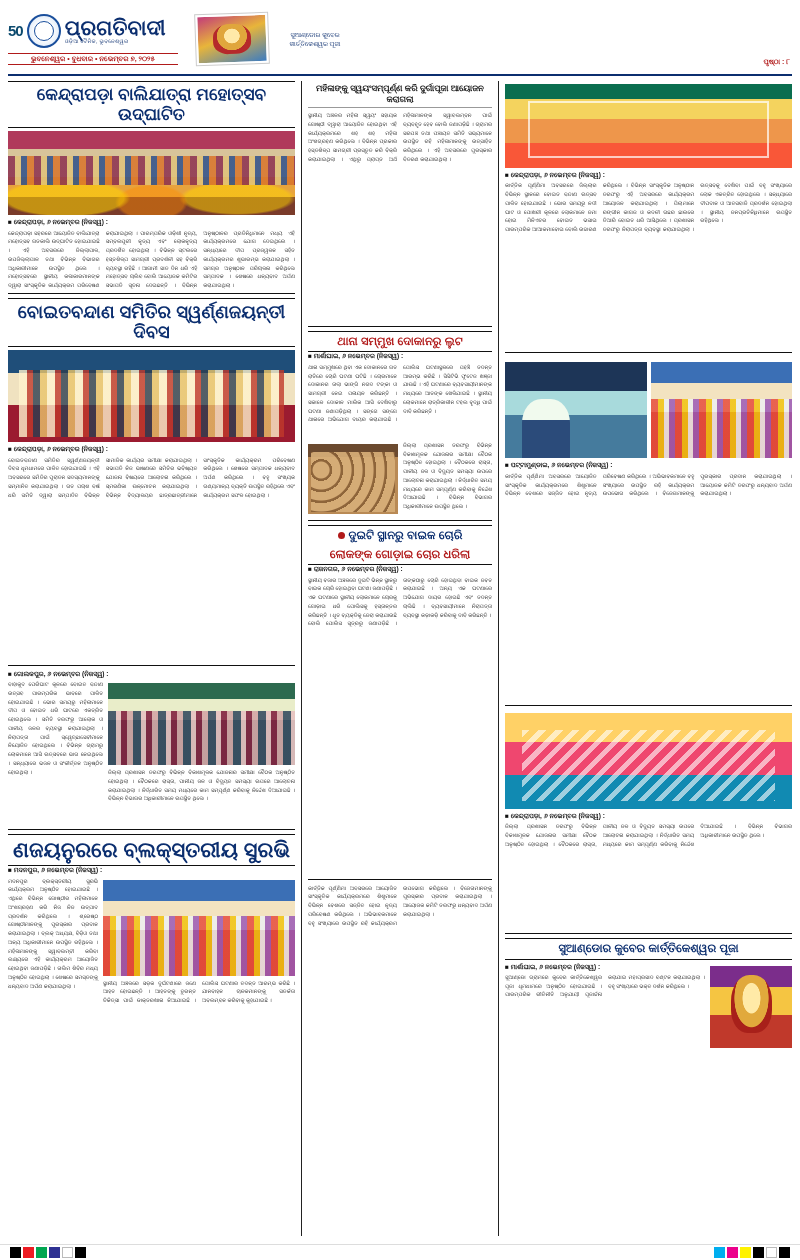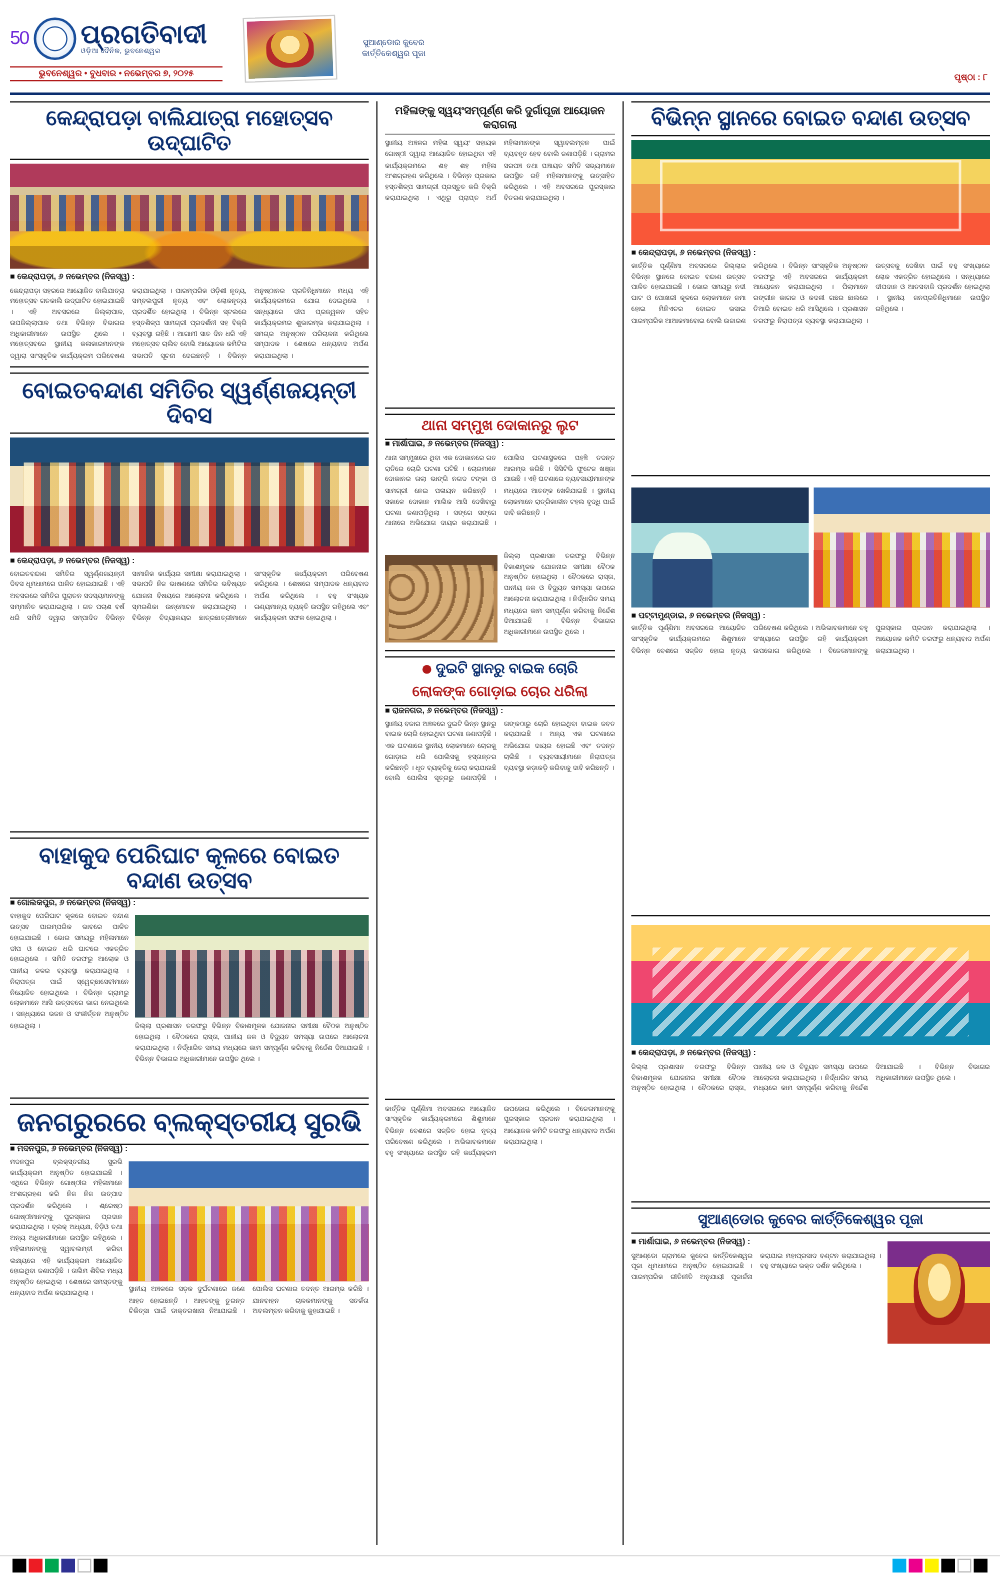--- a/index.html
+++ b/index.html
@@ -33,21 +33,21 @@
     width: 34px; height:34px; border-radius:50%;
     border: 2px solid #1a4f9c;
     position: relative; flex:0 0 auto;
     background: radial-gradient(circle at 50% 50%, #fff 40%, #cfe0f5 100%);
   }
   .logo-circle:after{
     content:""; position:absolute; inset:5px; border-radius:50%;
     border:1px solid #1a4f9c;
   }
   .logo-50 {
-    font-size: 15px; font-weight: normal; color:#6d28d9;
+    font-size: 15px; font-weight: bold; color:#0c4a6e;
     letter-spacing:-1px;
   }
   .mast-brand {
     font-size: 21px; font-weight: bold; color:#0b2e6f;
     line-height: 1;
   }
   .mast-brand-sub {
     font-size: 5.5px; color:#0b2e6f; letter-spacing:.3px;
   }
   .mast-dateline {
@@ -284,33 +284,32 @@
       </div>
 
       <div class="block">
         <div class="hl hl-md">ବୋଇତବନ୍ଦାଣ ସମିତିର ସ୍ୱର୍ଣ୍ଣଜୟନ୍ତୀ ଦିବସ</div>
         <div class="photo ph-dais" style="height:92px"></div>
         <div class="byline">■ କେନ୍ଦ୍ରାପଡ଼ା, ୬ ନଭେମ୍ବର (ନିଜସ୍ୱ) :</div>
         <div class="txt cols3" style="height:206px">ବୋଇତବନ୍ଦାଣ ସମିତିର ସ୍ୱର୍ଣ୍ଣଜୟନ୍ତୀ ଦିବସ ଧୂମଧାମରେ ପାଳିତ ହୋଇଯାଇଛି । ଏହି ଅବସରରେ ସମିତିର ପୁରାତନ ସଦସ୍ୟମାନଙ୍କୁ ସମ୍ମାନିତ କରାଯାଇଥିଲା । ଗତ ପଚାଶ ବର୍ଷ ଧରି ସମିତି ଦ୍ୱାରା ସମ୍ପାଦିତ ବିଭିନ୍ନ ସାମାଜିକ କାର୍ଯ୍ୟର ସମୀକ୍ଷା କରାଯାଇଥିଲା । ସଭାପତି ନିଜ ଭାଷଣରେ ସମିତିର ଭବିଷ୍ୟତ ଯୋଜନା ବିଷୟରେ ଆଲୋଚନା କରିଥିଲେ । ସ୍ମରଣିକା ଉନ୍ମୋଚନ କରାଯାଇଥିଲା । ବିଭିନ୍ନ ବିଦ୍ୟାଳୟର ଛାତ୍ରଛାତ୍ରୀମାନେ ସାଂସ୍କୃତିକ କାର୍ଯ୍ୟକ୍ରମ ପରିବେଷଣ କରିଥିଲେ । ଶେଷରେ ସମ୍ପାଦକ ଧନ୍ୟବାଦ ଅର୍ପଣ କରିଥିଲେ । ବହୁ ସଂଖ୍ୟକ ଗଣ୍ୟମାନ୍ୟ ବ୍ୟକ୍ତି ଉପସ୍ଥିତ ରହିଥିଲେ ଏବଂ କାର୍ଯ୍ୟକ୍ରମ ସଫଳ ହୋଇଥିଲା ।</div>
       </div>
 
       <div class="block">
-        <div class="hl hl-md">ବାହାକୁଦ ପେରିଘାଟ କୂଳରେ ବୋଇତ ବନ୍ଦାଣ ଉତ୍ସବ</div>
         <div class="byline">■ ଗୋଲକପୁର, ୬ ନଭେମ୍ବର (ନିଜସ୍ୱ) :</div>
         <div style="display:flex; gap:5px;">
           <div class="txt" style="width:95px">ବାହାକୁଦ ପେରିଘାଟ କୂଳରେ ବୋଇତ ବନ୍ଦାଣ ଉତ୍ସବ ପାରମ୍ପରିକ ଭାବରେ ପାଳିତ ହୋଇଯାଇଛି । ଭୋର ସମୟରୁ ମହିଳାମାନେ ଦୀପ ଓ ବୋଇତ ଧରି ଘାଟରେ ଏକତ୍ରିତ ହୋଇଥିଲେ । ସମିତି ତରଫରୁ ଆଲୋକ ଓ ପାନୀୟ ଜଳର ବ୍ୟବସ୍ଥା କରାଯାଇଥିଲା । ନିରାପତ୍ତା ପାଇଁ ସ୍ୱେଚ୍ଛାସେବୀମାନେ ନିୟୋଜିତ ହୋଇଥିଲେ । ବିଭିନ୍ନ ଗ୍ରାମରୁ ଲୋକମାନେ ଆସି ଉତ୍ସବରେ ଭାଗ ନେଇଥିଲେ । ସନ୍ଧ୍ୟାରେ ଭଜନ ଓ ସଂକୀର୍ତ୍ତନ ଅନୁଷ୍ଠିତ ହୋଇଥିଲା ।</div>
           <div style="flex:1">
             <div class="photo ph-group" style="height:82px"></div>
             <div class="txt" style="height:58px">ଜିଲ୍ଲା ପ୍ରଶାସନ ତରଫରୁ ବିଭିନ୍ନ ବିକାଶମୂଳକ ଯୋଜନାର ସମୀକ୍ଷା ବୈଠକ ଅନୁଷ୍ଠିତ ହୋଇଥିଲା । ବୈଠକରେ ରାସ୍ତା, ପାନୀୟ ଜଳ ଓ ବିଦ୍ୟୁତ ସମସ୍ୟା ଉପରେ ଆଲୋଚନା କରାଯାଇଥିଲା । ନିର୍ଦ୍ଧାରିତ ସମୟ ମଧ୍ୟରେ କାମ ସମ୍ପୂର୍ଣ୍ଣ କରିବାକୁ ନିର୍ଦ୍ଦେଶ ଦିଆଯାଇଛି । ବିଭିନ୍ନ ବିଭାଗର ଅଧିକାରୀମାନେ ଉପସ୍ଥିତ ଥିଲେ ।</div>
           </div>
         </div>
       </div>
 
       <div class="block-nb">
-        <div class="hl hl-xl">ଜନଗରୁରରେ ବ୍ଲକ୍‌ସ୍ତରୀୟ ସୁରଭି</div>
+        <div class="hl hl-xl">ଣଜୟନୁରରେ ବ୍ଲକ୍‌ସ୍ତରୀୟ ସୁରଭି</div>
         <div class="byline">■ ମଦନପୁର, ୬ ନଭେମ୍ବର (ନିଜସ୍ୱ) :</div>
         <div style="display:flex; gap:5px;">
           <div class="txt" style="width:90px; height:190px">ମଦନପୁର ବ୍ଲକ୍‌ସ୍ତରୀୟ ସୁରଭି କାର୍ଯ୍ୟକ୍ରମ ଅନୁଷ୍ଠିତ ହୋଇଯାଇଛି । ଏଥିରେ ବିଭିନ୍ନ ଗୋଷ୍ଠୀର ମହିଳାମାନେ ଅଂଶଗ୍ରହଣ କରି ନିଜ ନିଜ ଉତ୍ପାଦ ପ୍ରଦର୍ଶନ କରିଥିଲେ । ଶ୍ରେଷ୍ଠ ଗୋଷ୍ଠୀମାନଙ୍କୁ ପୁରସ୍କାର ପ୍ରଦାନ କରାଯାଇଥିଲା । ବ୍ଲକ୍‌ ଅଧ୍ୟକ୍ଷ, ବିଡ଼ିଓ ତଥା ଅନ୍ୟ ଅଧିକାରୀମାନେ ଉପସ୍ଥିତ ରହିଥିଲେ । ମହିଳାମାନଙ୍କୁ ସ୍ୱାବଲମ୍ବୀ କରିବା ଲକ୍ଷ୍ୟରେ ଏହି କାର୍ଯ୍ୟକ୍ରମ ଆୟୋଜିତ ହୋଇଥିବା ଜଣାପଡ଼ିଛି । ତାଲିମ ଶିବିର ମଧ୍ୟ ଅନୁଷ୍ଠିତ ହୋଇଥିଲା । ଶେଷରେ ସମସ୍ତଙ୍କୁ ଧନ୍ୟବାଦ ଅର୍ପଣ କରାଯାଇଥିଲା ।</div>
           <div style="flex:1">
             <div class="photo ph-culture" style="height:96px"></div>
             <div class="txt cols2" style="height:88px">ସ୍ଥାନୀୟ ଅଞ୍ଚଳରେ ସଡ଼କ ଦୁର୍ଘଟଣାରେ ଜଣେ ଆହତ ହୋଇଛନ୍ତି । ଆହତଙ୍କୁ ତୁରନ୍ତ ଚିକିତ୍ସା ପାଇଁ ଡାକ୍ତରଖାନା ନିଆଯାଇଛି । ପୋଲିସ ଘଟଣାର ତଦନ୍ତ ଆରମ୍ଭ କରିଛି । ଯାନବାହନ ଚାଳକମାନଙ୍କୁ ସତର୍କତା ଅବଲମ୍ବନ କରିବାକୁ କୁହାଯାଇଛି ।</div>
           </div>
         </div>
       </div>
 
@@ -351,21 +350,20 @@
         <div class="txt cols2" style="height:210px">କାର୍ତ୍ତିକ ପୂର୍ଣ୍ଣିମା ଅବସରରେ ଆୟୋଜିତ ସାଂସ୍କୃତିକ କାର୍ଯ୍ୟକ୍ରମରେ ଶିଶୁମାନେ ବିଭିନ୍ନ ବେଶରେ ସଜ୍ଜିତ ହୋଇ ନୃତ୍ୟ ପରିବେଷଣ କରିଥିଲେ । ଅଭିଭାବକମାନେ ବହୁ ସଂଖ୍ୟାରେ ଉପସ୍ଥିତ ରହି କାର୍ଯ୍ୟକ୍ରମ ଉପଭୋଗ କରିଥିଲେ । ବିଜେତାମାନଙ୍କୁ ପୁରସ୍କାର ପ୍ରଦାନ କରାଯାଇଥିଲା । ଆୟୋଜକ କମିଟି ତରଫରୁ ଧନ୍ୟବାଦ ଅର୍ପଣ କରାଯାଇଥିଲା ।</div>
       </div>
 
     </div>
 
     <div class="divider-v"></div>
 
     <div class="col col-c">
 
       <div class="block">
-        <div class="hl hl-lg">ବିଭିନ୍ନ ସ୍ଥାନରେ ବୋଇତ ବନ୍ଦାଣ ଉତ୍ସବ</div>
         <div class="photo ph-banner" style="height:84px"></div>
         <div class="byline">■ କେନ୍ଦ୍ରାପଡ଼ା, ୬ ନଭେମ୍ବର (ନିଜସ୍ୱ) :</div>
         <div class="txt cols3" style="height:168px">କାର୍ତ୍ତିକ ପୂର୍ଣ୍ଣିମା ଅବସରରେ ଜିଲ୍ଲାର ବିଭିନ୍ନ ସ୍ଥାନରେ ବୋଇତ ବନ୍ଦାଣ ଉତ୍ସବ ପାଳିତ ହୋଇଯାଇଛି । ଭୋର ସମୟରୁ ନଦୀ ଘାଟ ଓ ପୋଖରୀ କୂଳରେ ଲୋକମାନେ ଜମା ହୋଇ ମିନିଏଚର ବୋଇତ ଭସାଇ ପାରମ୍ପରିକ ଆଆକମାବୋଇ ବୋଲି ଉଚ୍ଚାରଣ କରିଥିଲେ । ବିଭିନ୍ନ ସାଂସ୍କୃତିକ ଅନୁଷ୍ଠାନ ତରଫରୁ ଏହି ଅବସରରେ କାର୍ଯ୍ୟକ୍ରମ ଆୟୋଜନ କରାଯାଇଥିଲା । ପିଲାମାନେ ରଙ୍ଗୀନ କାଗଜ ଓ କଦଳୀ ଗଛର ଛାଲରେ ତିଆରି ବୋଇତ ଧରି ଆସିଥିଲେ । ପ୍ରଶାସନ ତରଫରୁ ନିରାପତ୍ତା ବ୍ୟବସ୍ଥା କରାଯାଇଥିଲା । ଉତ୍ସବକୁ ଦେଖିବା ପାଇଁ ବହୁ ସଂଖ୍ୟାରେ ଲୋକ ଏକତ୍ରିତ ହୋଇଥିଲେ । ସନ୍ଧ୍ୟାରେ ଦୀପଦାନ ଓ ଆତସବାଜି ପ୍ରଦର୍ଶନ ହୋଇଥିଲା । ସ୍ଥାନୀୟ ଜନପ୍ରତିନିଧିମାନେ ଉପସ୍ଥିତ ରହିଥିଲେ ।</div>
       </div>
 
       <div class="block">
         <div style="display:flex; gap:4px; margin-top:2px">
           <div class="photo ph-speaker" style="width:142px; height:96px"></div>
           <div class="photo ph-culture" style="flex:1; height:96px"></div>
         </div>

